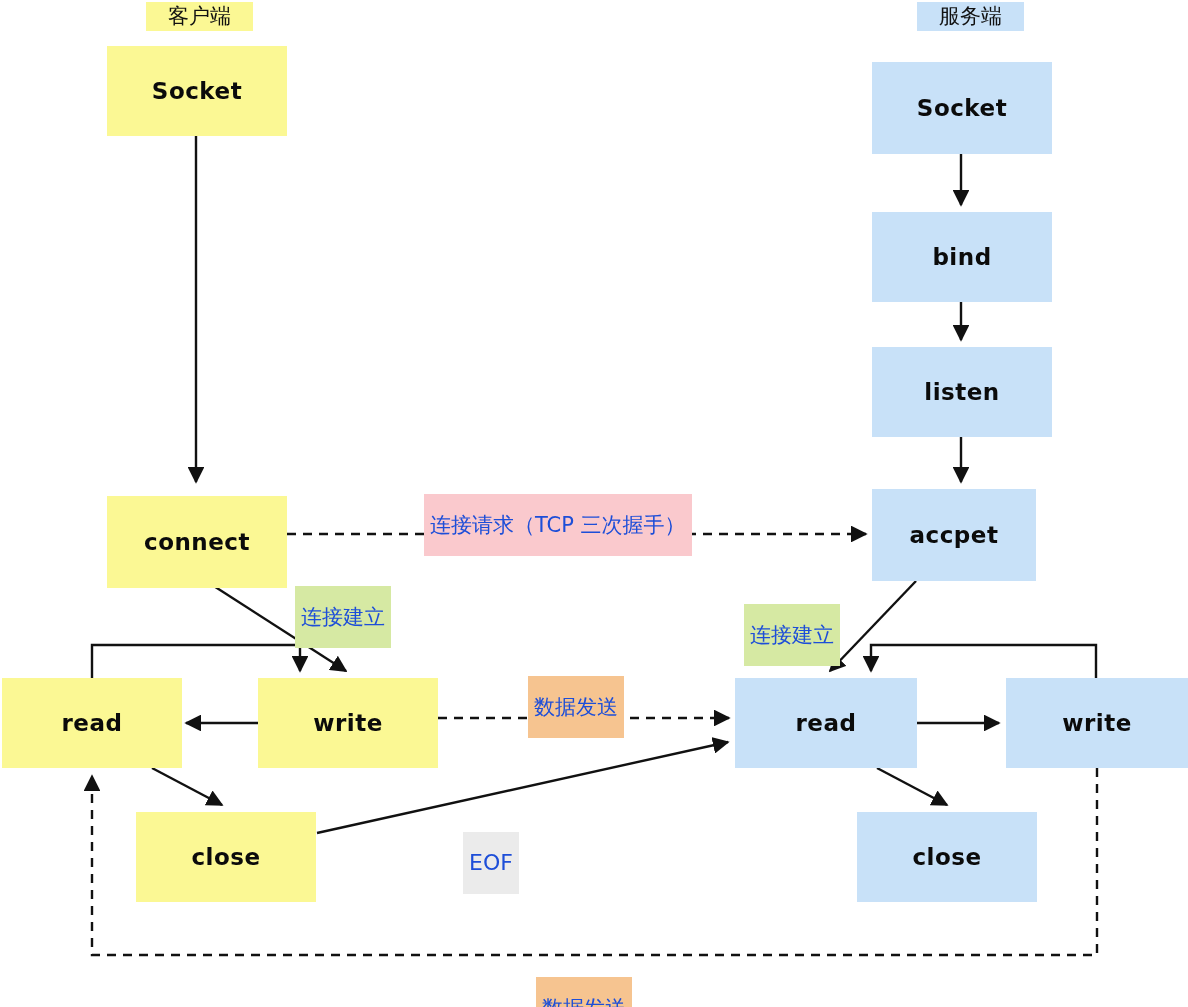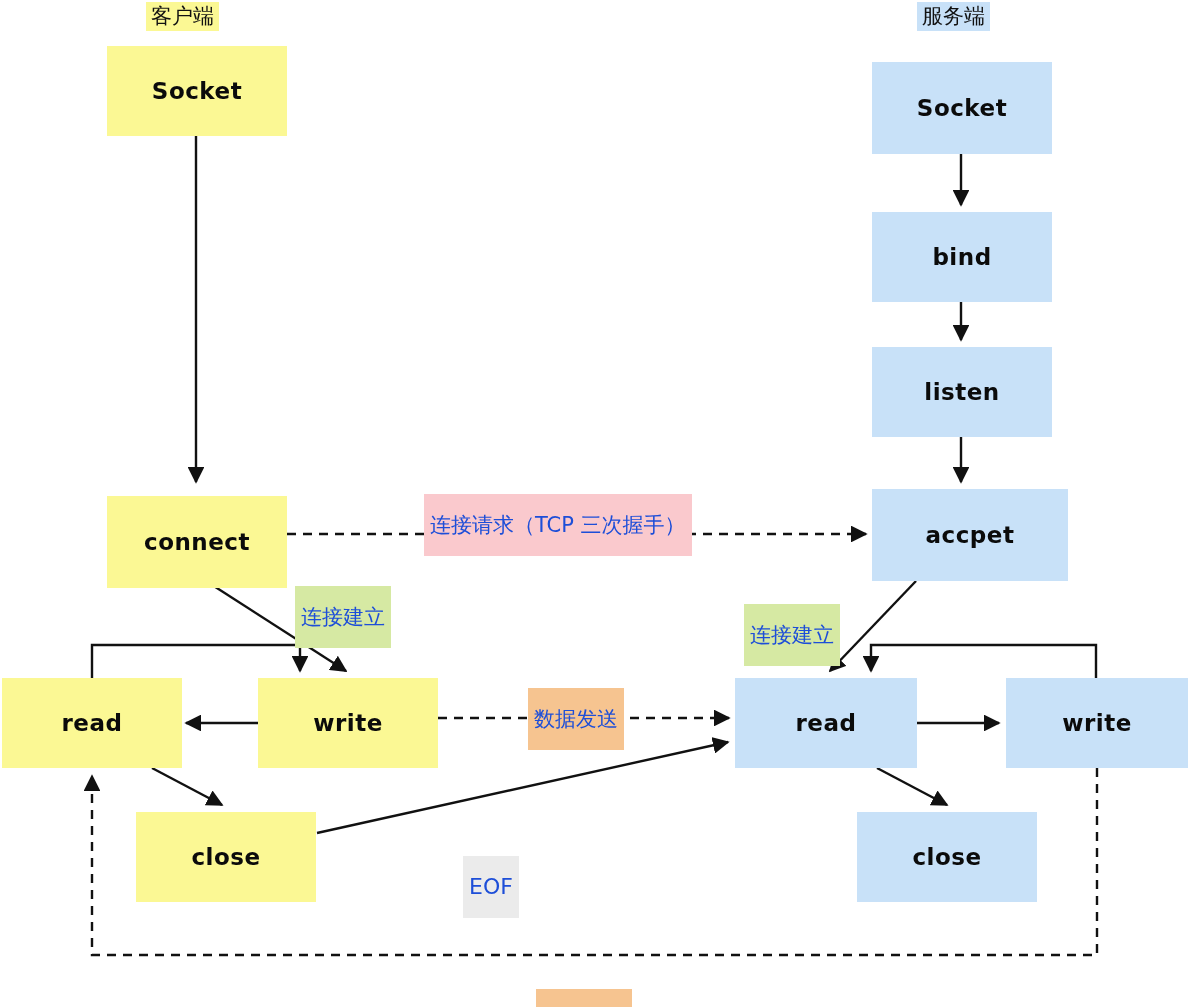--- a/index.html
+++ b/index.html
@@ -36,39 +36,39 @@
     font-family: "DejaVu Sans", sans-serif;
   }
   .node.client { background: #fbf894; }
   .node.server { background: #c8e1f8; }
 
   .lane-title {
     position: absolute;
     font-size: 21px;
     line-height: 27px;
     color: #111;
-    padding: 1px 5px;
+    padding: 1px 22px;
     white-space: nowrap;
     font-family: "DejaVu Sans", sans-serif;
   }
   .lane-title.client { background: #fbf894; }
   .lane-title.server { background: #c8e1f8; text-align: center; }
 
   .edge-label {
     position: absolute;
     font-size: 21px;
     line-height: 28px;
     color: #1d4ed8;
     padding: 17px 6px;
     white-space: nowrap;
     font-family: "DejaVu Sans", sans-serif;
   }
   .edge-label.pink  { background: #fac9cd; }
   .edge-label.green { background: #d6e9a3; }
-  .edge-label.orange{ background: #f6c490; margin-top: 12px; }
+  .edge-label.orange{ background: #f6c490; }
   .edge-label.grey  { background: #ebebeb; font-size: 22px; }
 </style>
 </head>
 <body>
 
 <div id="canvas">
 
   <svg id="edges" viewBox="0 0 1188 1007" xmlns="http://www.w3.org/2000/svg">
     <defs>
       <marker id="arrow" viewBox="0 0 10 10" refX="9" refY="5" markerWidth="7" markerHeight="7" orient="auto-start-reverse">
@@ -115,25 +115,25 @@
 
   <div class="node client" style="left:107px; top:46px; width:180px; height:90px;">Socket</div>
   <div class="node client" style="left:107px; top:496px; width:180px; height:92px;">connect</div>
   <div class="node client" style="left:2px; top:678px; width:180px; height:90px;">read</div>
   <div class="node client" style="left:258px; top:678px; width:180px; height:90px;">write</div>
   <div class="node client" style="left:136px; top:812px; width:180px; height:90px;">close</div>
 
   <div class="node server" style="left:872px; top:62px; width:180px; height:92px;">Socket</div>
   <div class="node server" style="left:872px; top:347px; width:180px; height:90px;">listen</div>
   <div class="node server" style="left:872px; top:212px; width:180px; height:90px;">bind</div>
-  <div class="node server" style="left:872px; top:489px; width:196px; height:92px;">accpet</div>
+  <div class="node server" style="left:872px; top:489px; width:164px; height:92px;">accpet</div>
   <div class="node server" style="left:735px; top:678px; width:182px; height:90px;">read</div>
   <div class="node server" style="left:1006px; top:678px; width:182px; height:90px;">write</div>
   <div class="node server" style="left:857px; top:812px; width:180px; height:90px;">close</div>
 
   <div class="edge-label pink" style="left:424px; top:494px;">连接请求（TCP 三次握手）</div>
   <div class="edge-label green" style="left:295px; top:586px;">连接建立</div>
   <div class="edge-label green" style="left:744px; top:604px;">连接建立</div>
   <div class="edge-label orange" style="left:528px; top:676px;">数据发送</div>
-  <div class="edge-label grey" style="left:463px; top:856px;">EOF</div>
+  <div class="edge-label grey" style="left:463px; top:832px;">EOF</div>
   <div class="edge-label orange" style="left:536px; top:977px;">数据发送</div>
 
 </div>
 
 </body></html>

